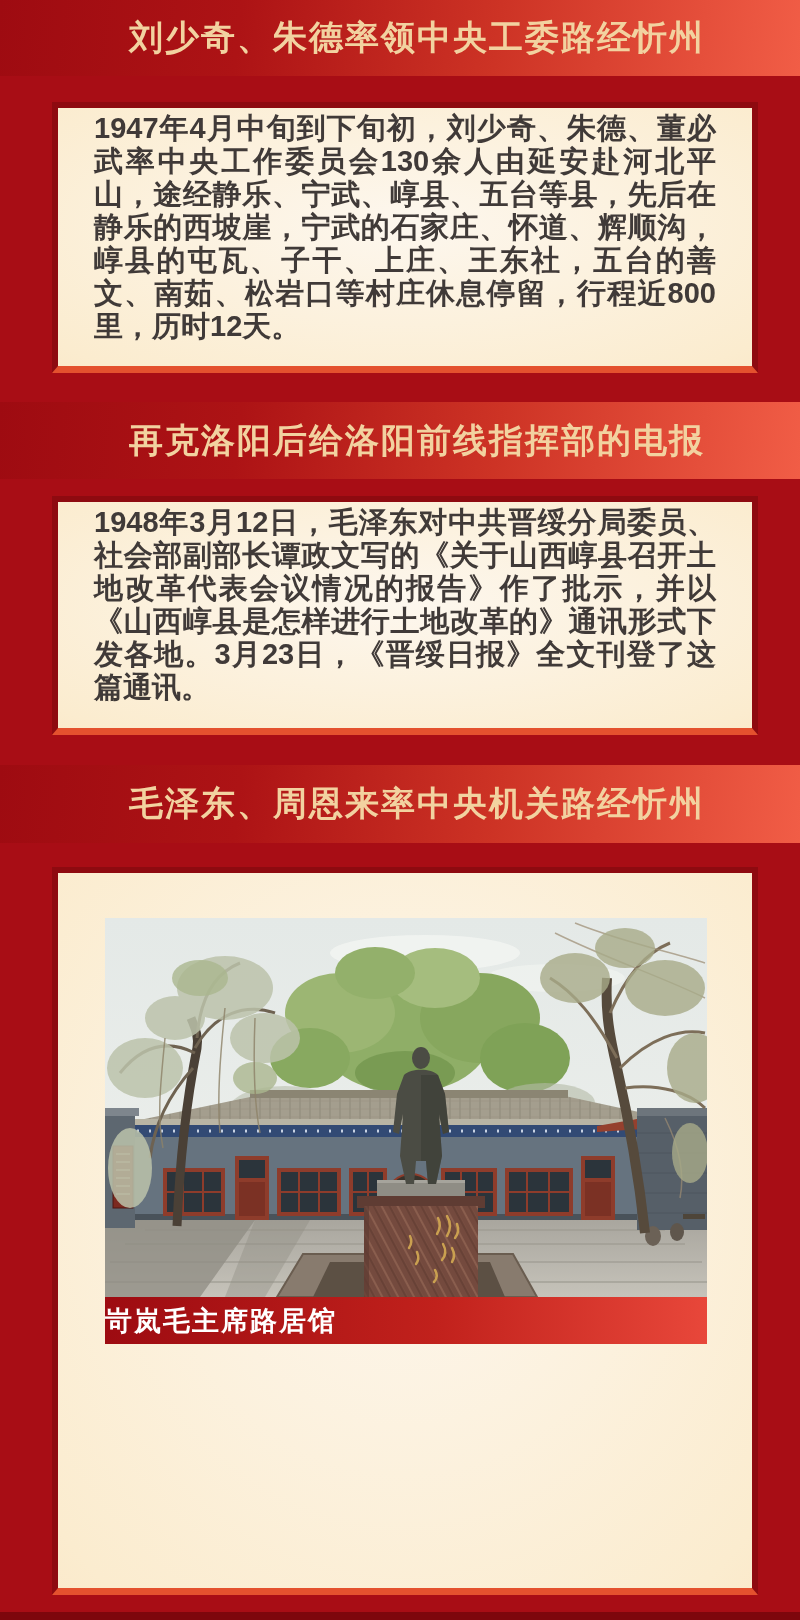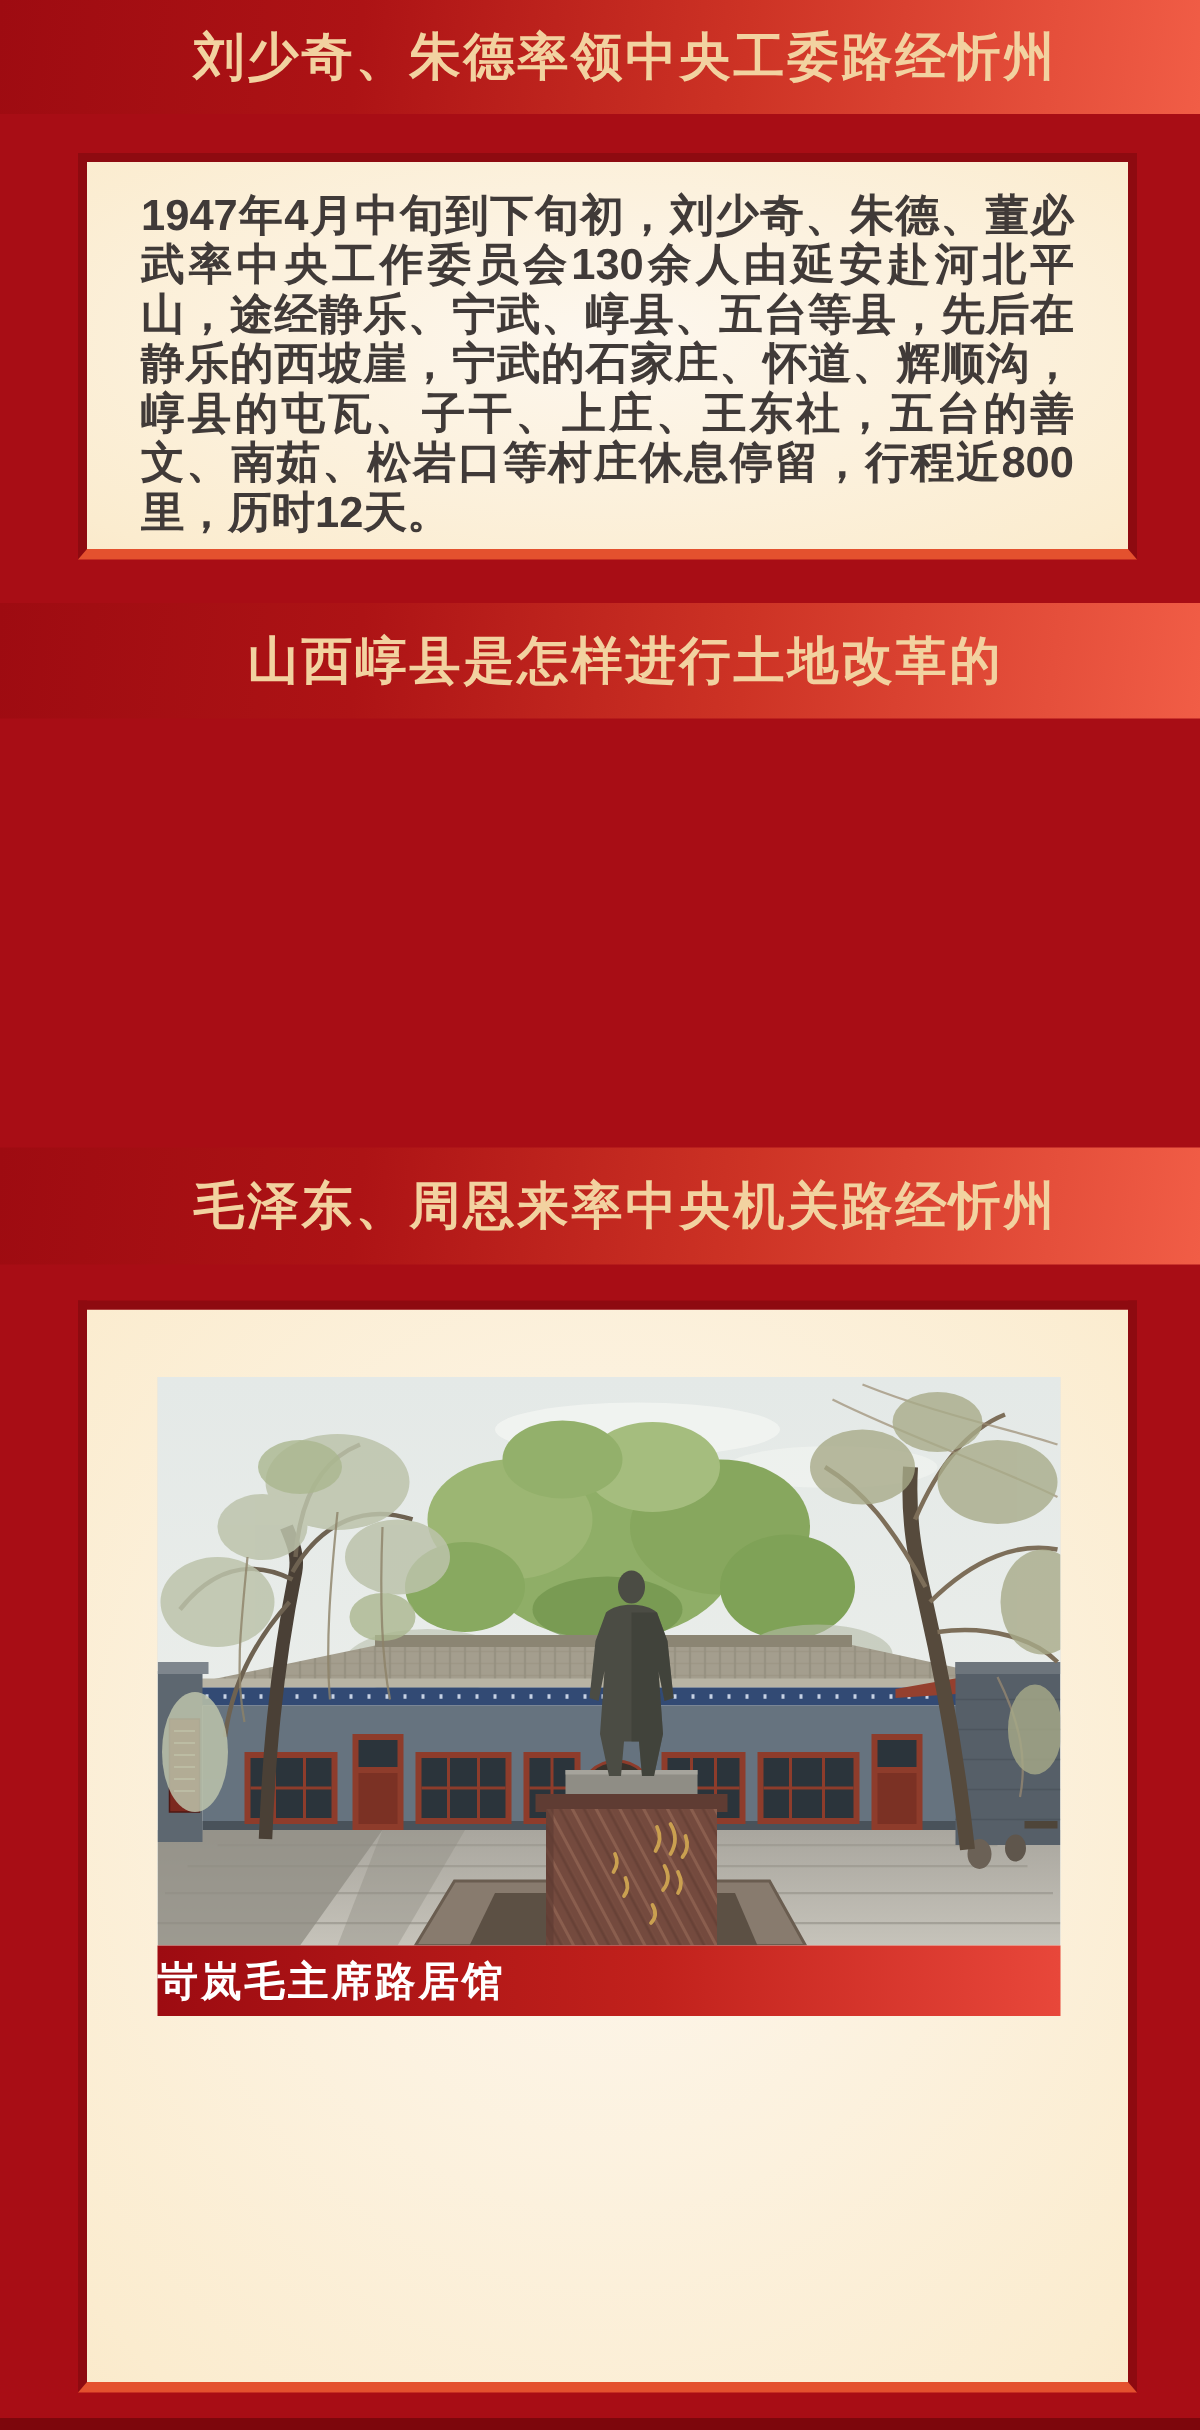--- a/index.html
+++ b/index.html
@@ -23,21 +23,21 @@
   
   .card{
     position:absolute;left:52px;width:706px;box-sizing:border-box;
     border:6px solid #8e0a10;border-bottom:7px solid #e4512e;
     background:radial-gradient(120% 130% at 50% 45%,#fdf7ee 0%,#fbeccf 55%,#f7d9ae 100%);
   }
   .card-1{top:102px;height:271px;}
   .card-2{top:496px;height:239px;}
   .card-3{top:867px;height:728px;}
   .body-text{
-    margin:0;padding:20px 36px 0 36px;
+    margin:0;padding:4px 36px 0 36px;
     color:#403a38;font-size:29px;line-height:33px;font-weight:bold;
     text-align:justify;text-justify:inter-ideograph;
   }
   .card-3 .body-text{position:absolute;left:0;top:478px;padding:0 36px;}
   
   .photo{
     position:absolute;left:47px;top:45px;width:602px;height:379px;
     background:#dfe4e2;overflow:hidden;
   }
   .photo svg{display:block;}
@@ -57,23 +57,26 @@
 
   <div class="banner banner-1">
     <span class="banner-title">刘少奇、朱德率领中央工委路经忻州</span>
   </div>
 
   <section class="card card-1">
     <p class="body-text">1947年4月中旬到下旬初，刘少奇、朱德、董必武率中央工作委员会130余人由延安赴河北平山，途经静乐、宁武、崞县、五台等县，先后在静乐的西坡崖，宁武的石家庄、怀道、辉顺沟，崞县的屯瓦、子干、上庄、王东社，五台的善文、南茹、松岩口等村庄休息停留，行程近800里，历时12天。</p>
   </section>
 
   <div class="banner banner-2">
-    <span class="banner-title">山西崞县是怎样进行土地改革的</span>
+    <span class="banner-title">再克洛阳后给洛阳前线指挥部的电报</span>
   </div>
 
+  <section class="card card-2">
+    <p class="body-text">1948年3月12日，毛泽东对中共晋绥分局委员、社会部副部长谭政文写的《关于山西崞县召开土地改革代表会议情况的报告》作了批示，并以《山西崞县是怎样进行土地改革的》通讯形式下发各地。3月23日，《晋绥日报》全文刊登了这篇通讯。</p>
+  </section>
 
   <div class="banner banner-3">
     <span class="banner-title">毛泽东、周恩来率中央机关路经忻州</span>
   </div>
 
   <section class="card card-3">
 
     <div class="photo">
       <svg width="602" height="379" viewBox="0 0 602 379" xmlns="http://www.w3.org/2000/svg">
         <defs>

